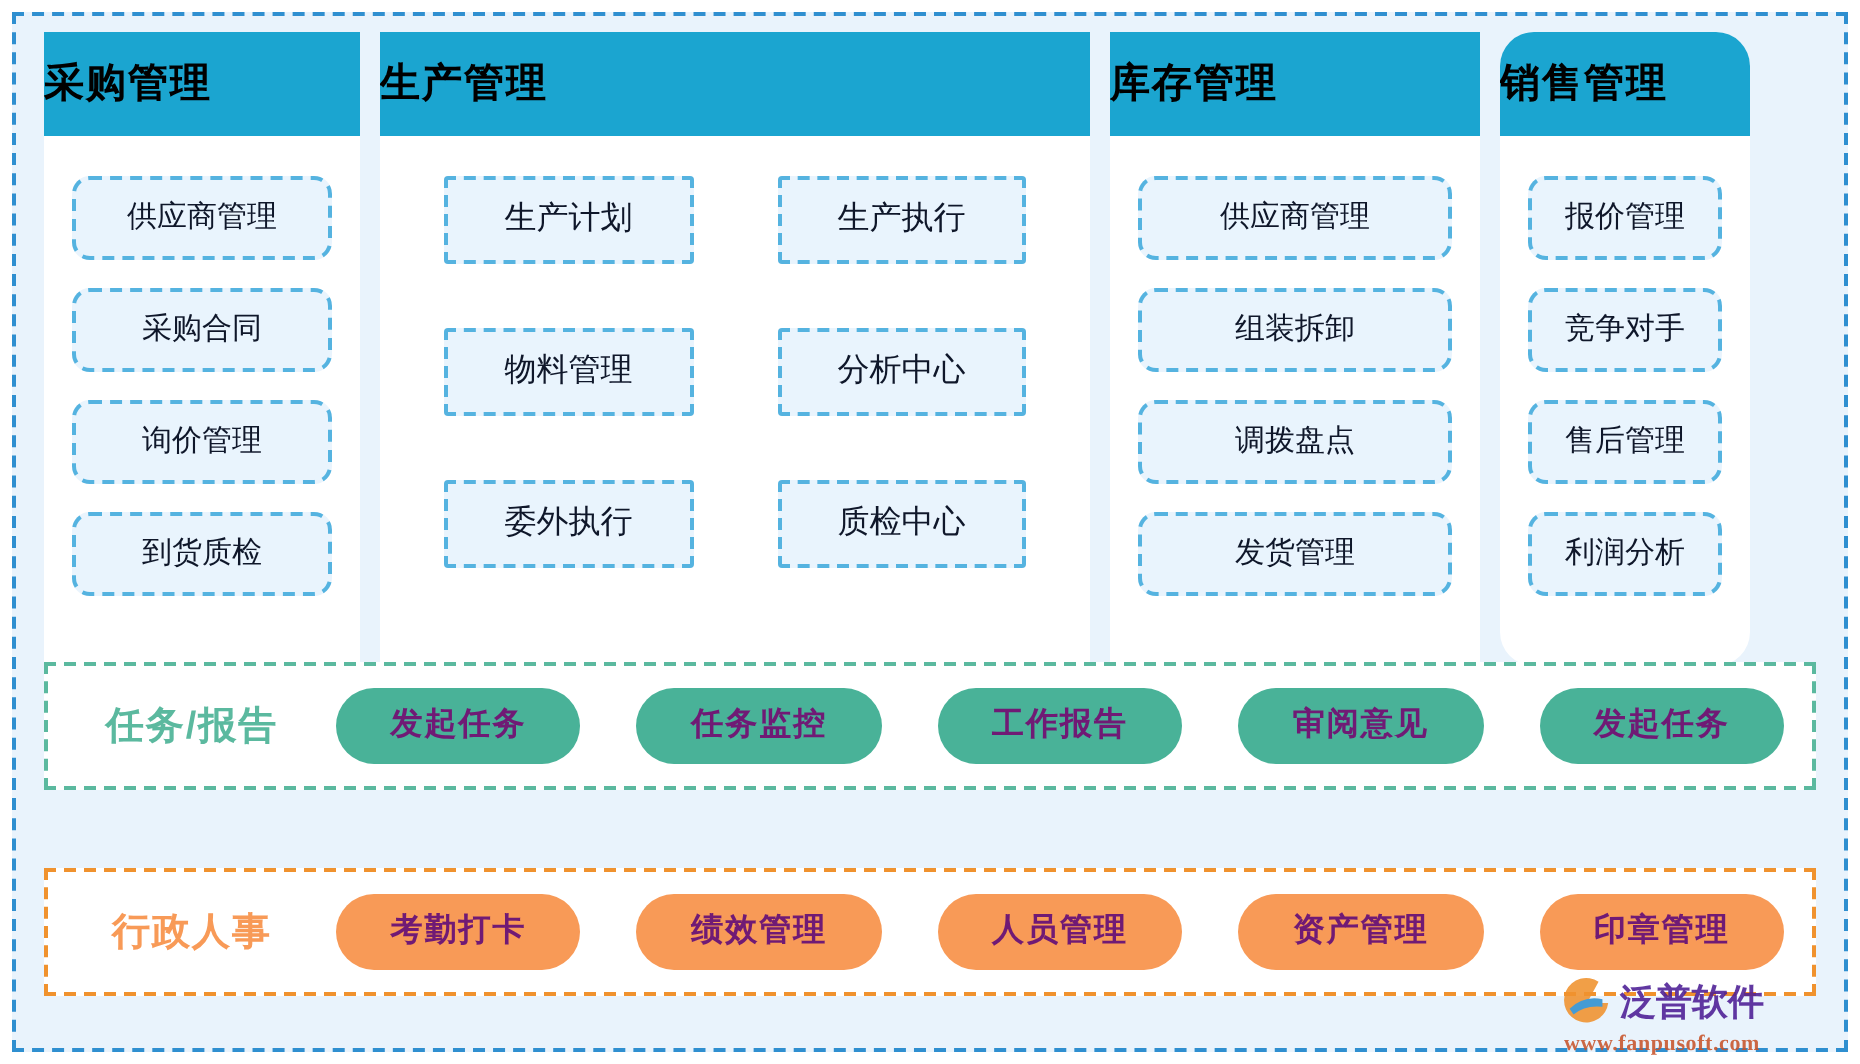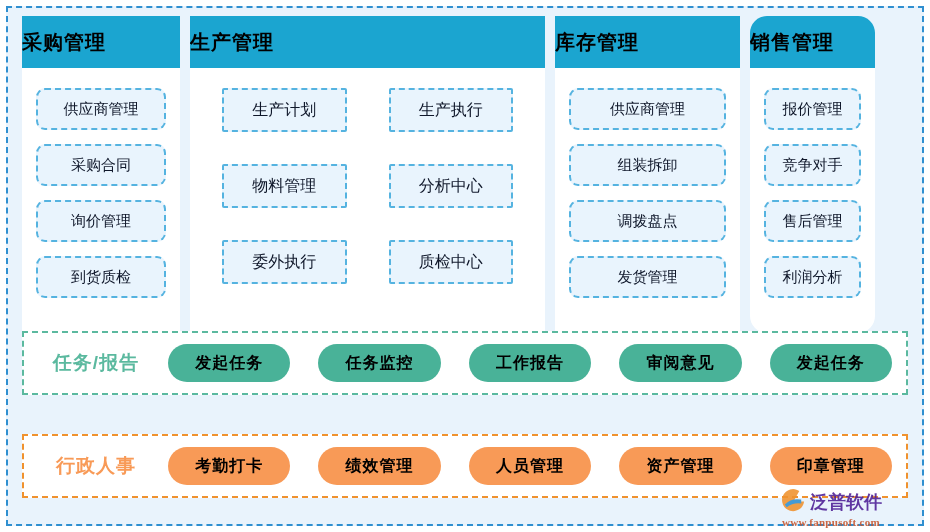--- a/index.html
+++ b/index.html
@@ -144,21 +144,21 @@
   }
   .strip.tasks .strip-label { color: #5bb99f; }
   .strip.hr .strip-label { color: #f89a57; }
 
   .pill {
     flex: 1 1 0;
     height: 38px;
     line-height: 38px;
     border-radius: 19px;
     text-align: center;
-    color: #000000;
+    color: #701a75;
     font-size: 16px;
     font-weight: bold;
     letter-spacing: 1px;
     white-space: nowrap;
     max-width: 133px;
     margin-right: 14px;
   }
   .pill:last-child { margin-right: 0; }
   .strip.tasks .pill { background: #49b298; }
   .strip.hr .pill { background: #f89a57; }

